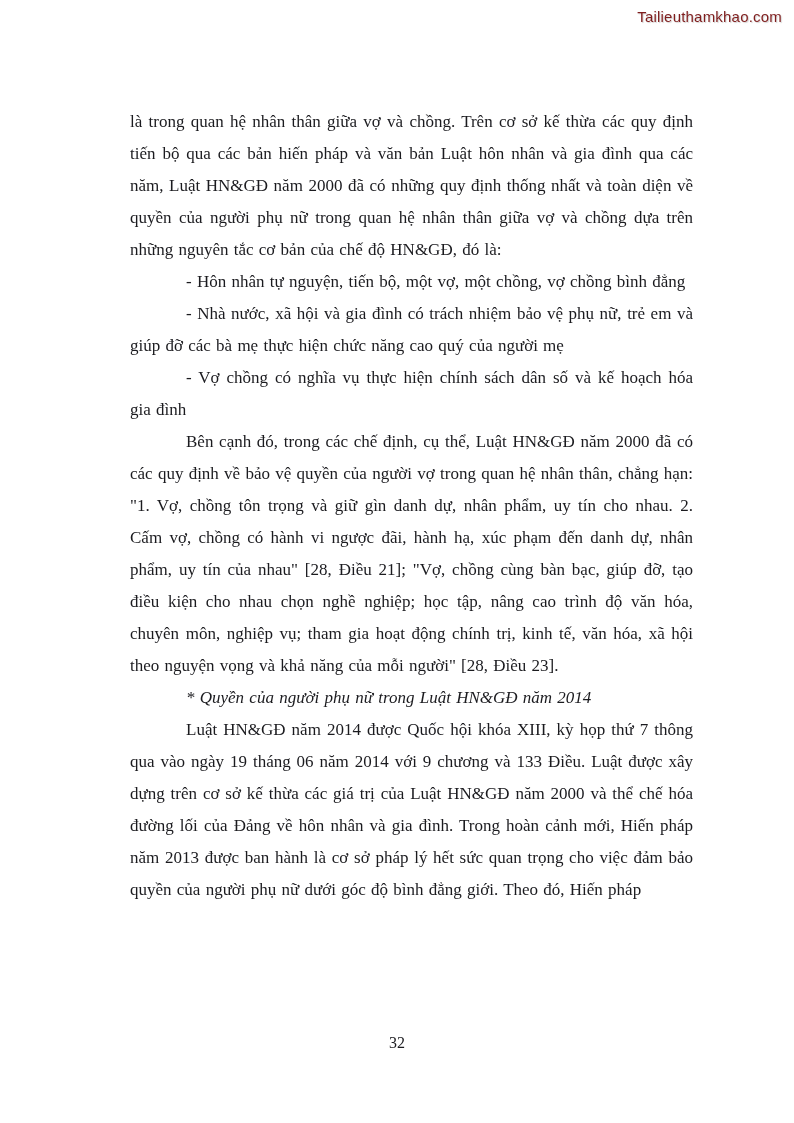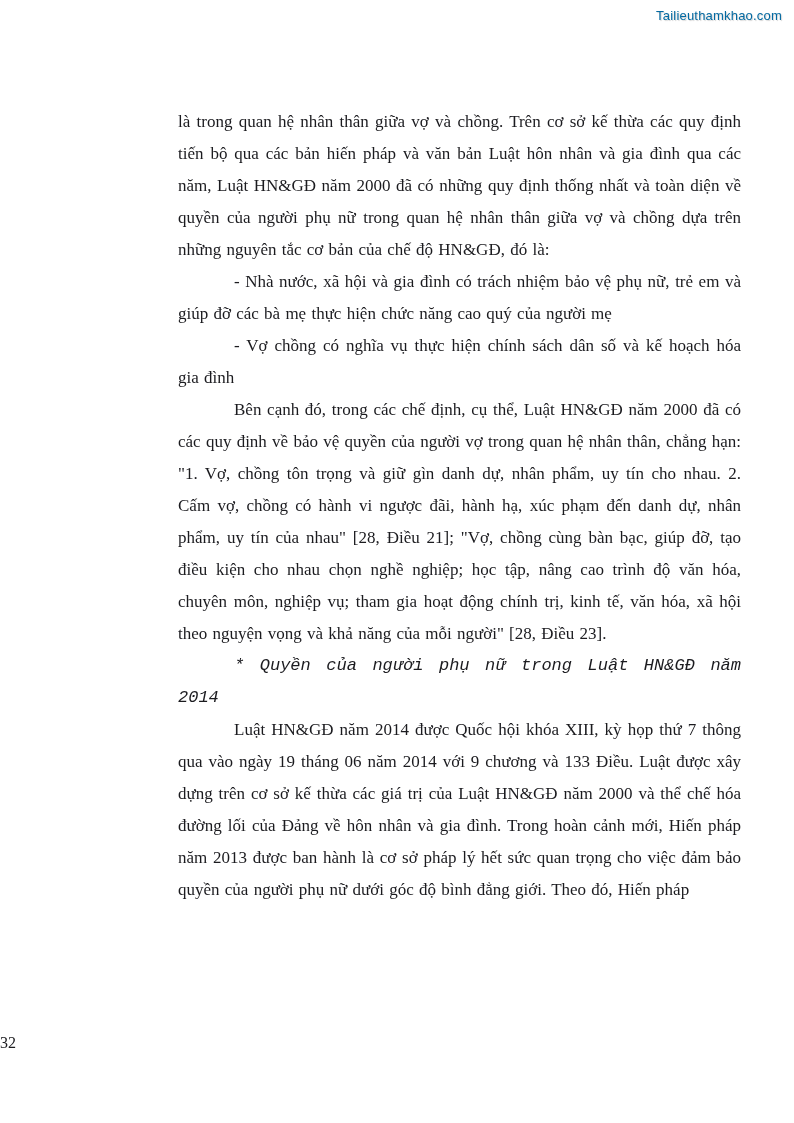--- a/index.html
+++ b/index.html
@@ -10,59 +10,60 @@
     background: #ffffff;
     position: relative;
     font-family: "Liberation Serif", serif;
     overflow: hidden;
   }
   .watermark {
     position: absolute;
     top: 8px;
     right: 12px;
     font-family: "Liberation Sans", sans-serif;
-    font-size: 13px;
-    color: #0369a1;
+    font-size: 15px;
+    color: #7f1d1d;
     text-shadow: 1px 1px 1px rgba(0,0,0,0.18);
     letter-spacing: 0.2px;
   }
   .content {
     position: absolute;
     top: 106px;
     left: 130px;
     width: 563px;
-    margin-left: 48px;
   }
   p.para {
     margin: 0;
     padding: 0;
     font-size: 17px;
     line-height: 32px;
     text-align: justify;
     color: #1b1b1f;
     word-spacing: 1px;
   }
   p.indent { text-indent: 56px; }
-  p.italic { font-style: italic; font-family: Liberation Mono, monospace; }
+  p.italic { font-style: italic; }
   .page-number {
     position: absolute;
     top: 1034px;
     left: 0;
     width: 794px;
+    text-align: center;
     font-size: 16px;
     color: #1b1b1f;
   }
 </style>
 </head>
 <body>
 
 <div class="watermark">Tailieuthamkhao.com</div>
 
 <div class="content">
   <p class="para">là trong quan hệ nhân thân giữa vợ và chồng. Trên cơ sở kế thừa các quy định tiến bộ qua các bản hiến pháp và văn bản Luật hôn nhân và gia đình qua các năm, Luật HN&amp;GĐ năm 2000 đã có những quy định thống nhất và toàn diện về quyền của người phụ nữ trong quan hệ nhân thân giữa vợ và chồng dựa trên những nguyên tắc cơ bản của chế độ HN&amp;GĐ, đó là:</p>
+  <p class="para indent">- Hôn nhân tự nguyện, tiến bộ, một vợ, một chồng, vợ chồng bình đẳng</p>
   <p class="para indent">- Nhà nước, xã hội và gia đình có trách nhiệm bảo vệ phụ nữ, trẻ em và giúp đỡ các bà mẹ thực hiện chức năng cao quý của người mẹ</p>
   <p class="para indent">- Vợ chồng có nghĩa vụ thực hiện chính sách dân số và kế hoạch hóa gia đình</p>
   <p class="para indent">Bên cạnh đó, trong các chế định, cụ thể, Luật HN&amp;GĐ năm 2000 đã có các quy định về bảo vệ quyền của người vợ trong quan hệ nhân thân, chẳng hạn: "1. Vợ, chồng tôn trọng và giữ gìn danh dự, nhân phẩm, uy tín cho nhau. 2. Cấm vợ, chồng có hành vi ngược đãi, hành hạ, xúc phạm đến danh dự, nhân phẩm, uy tín của nhau" [28, Điều 21]; "Vợ, chồng cùng bàn bạc, giúp đỡ, tạo điều kiện cho nhau chọn nghề nghiệp; học tập, nâng cao trình độ văn hóa, chuyên môn, nghiệp vụ; tham gia hoạt động chính trị, kinh tế, văn hóa, xã hội theo nguyện vọng và khả năng của mỗi người" [28, Điều 23].</p>
   <p class="para indent italic">* Quyền của người phụ nữ trong Luật HN&amp;GĐ năm 2014</p>
   <p class="para indent">Luật HN&amp;GĐ năm 2014 được Quốc hội khóa XIII, kỳ họp thứ 7 thông qua vào ngày 19 tháng 06 năm 2014 với 9 chương và 133 Điều. Luật được xây dựng trên cơ sở kế thừa các giá trị của Luật HN&amp;GĐ năm 2000 và thể chế hóa đường lối của Đảng về hôn nhân và gia đình. Trong hoàn cảnh mới, Hiến pháp năm 2013 được ban hành là cơ sở pháp lý hết sức quan trọng cho việc đảm bảo quyền của người phụ nữ dưới góc độ bình đẳng giới. Theo đó, Hiến pháp</p>
 </div>
 
 <div class="page-number">32</div>
 
 </body></html>

